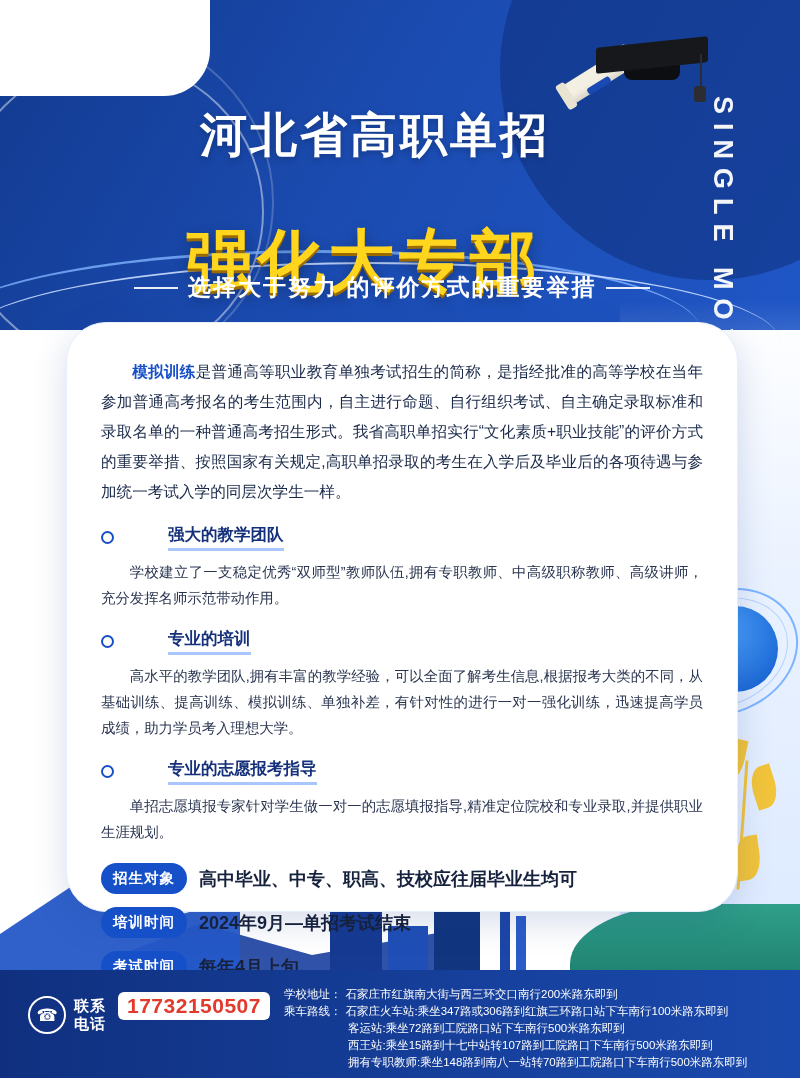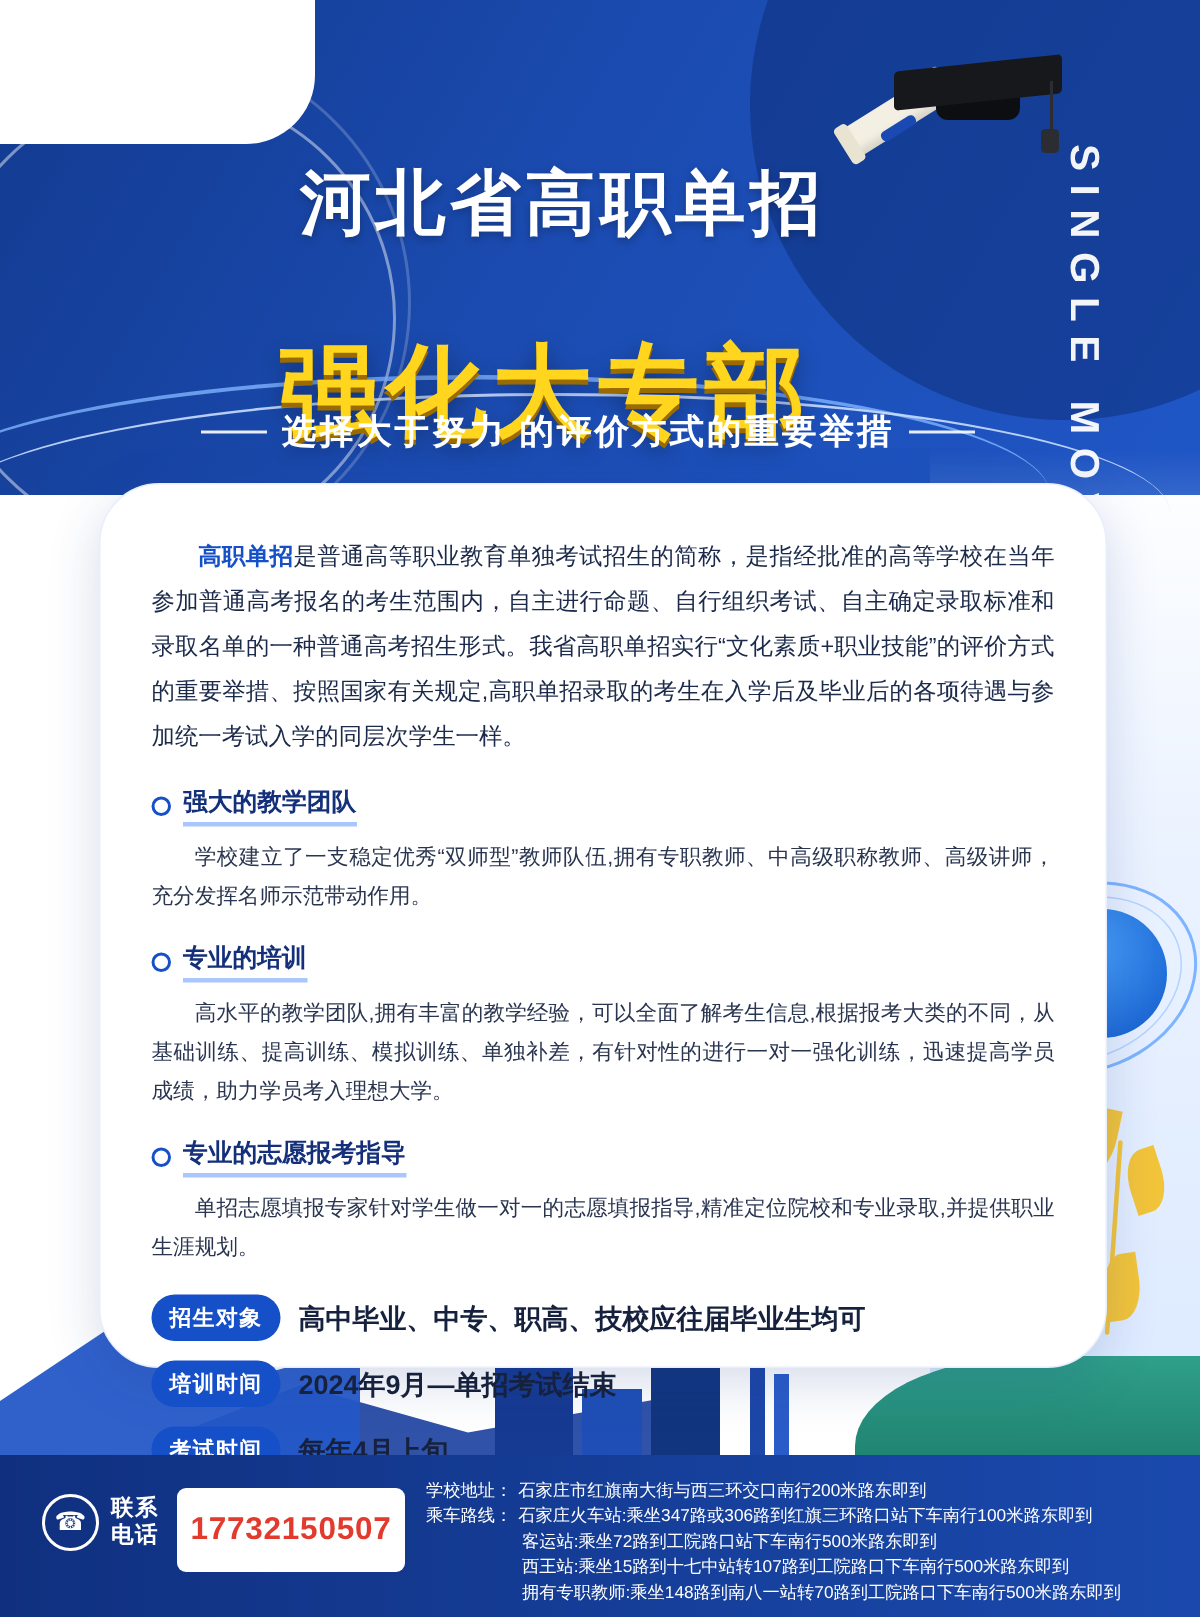--- a/index.html
+++ b/index.html
@@ -95,21 +95,21 @@
     position:absolute;left:28px;top:26px;display:flex;align-items:center;gap:8px;
   }
   .phone-ic{
     width:34px;height:34px;border-radius:50%;border:2px solid #fff;
     display:flex;align-items:center;justify-content:center;font-size:17px;
   }
   .lianxi{
     font-size:15px;line-height:18px;font-weight:bold;letter-spacing:1px;
   }
   .phone-box{
-    position:absolute;left:118px;top:22px;width:152px;height:56px;background:#fff;
+    position:absolute;left:118px;top:22px;width:152px;height:28px;background:#fff;
     border-radius:6px;display:flex;align-items:center;justify-content:center;
   }
   .phone-num{color:#e23b2e;font-size:21px;font-weight:bold;letter-spacing:.5px;}
   .addr{
     position:absolute;left:284px;top:16px;width:500px;font-size:11.5px;line-height:17px;
   }
   .addr .row{display:flex;}
   .addr .k{white-space:nowrap;}
   .addr .v{padding-left:4px;}
 
@@ -188,21 +188,21 @@
   .intro .kw{color:#1650c8;font-weight:bold;}
 
   .sec{margin-top:17px;}
   .sec-head{display:flex;align-items:center;gap:8px;}
   .sec-dot{
     width:13px;height:13px;border-radius:50%;border:2px solid #1650c8;
     box-sizing:border-box;
   }
   .sec-title{
     font-size:16.5px;font-weight:bold;color:#14307a;
-    padding-bottom:2px;border-bottom:3px solid #a9c6ff;
+    padding-bottom:2px;border-bottom:3px solid #a9c6ff;margin-left:46px;
   }
   .sec-body{
     margin-top:8px;font-size:14.4px;line-height:26px;color:#2a3550;
     text-align:justify;text-indent:2em;
   }
 
   .facts{margin-top:18px;}
   .fact{display:flex;align-items:center;gap:12px;margin-bottom:13px;}
   .fact-tag{
     background:#1650c8;color:#fff;font-size:14.5px;font-weight:bold;
@@ -265,21 +265,21 @@
   <div class="book-b" style="left:330px;width:52px;height:74px;"></div>
   <div class="book-b" style="left:388px;width:40px;height:56px;background:#1f4fb6;"></div>
   <div class="book-b" style="left:434px;width:46px;height:90px;background:#12357f;"></div>
   <div class="pencil" style="left:500px;height:86px;background:#1c46a8;"></div>
   <div class="pencil" style="left:516px;height:62px;background:#2a5cc8;"></div>
 
   <div class="card">
     <div class="card-inner">
 
       <div class="intro">
-        <span class="kw">高职单招</span><span>是普通高等职业教育单独考试招生的简称，是指经批准的高等学校在当年参加普通高考报名的考生范围内，自主进行命题、自行组织考试、自主确定录取标准和录取名单的一种普通高考招生形式。我省高职单招实行“文化素质+职业技能”的评价方式的重要举措、按照国家有关规定,高职单招录取的考生在入学后及毕业后的各项待遇与参加统一考试入学的同层次学生一样。</span>
+        <span class="kw">模拟训练</span><span>是普通高等职业教育单独考试招生的简称，是指经批准的高等学校在当年参加普通高考报名的考生范围内，自主进行命题、自行组织考试、自主确定录取标准和录取名单的一种普通高考招生形式。我省高职单招实行“文化素质+职业技能”的评价方式的重要举措、按照国家有关规定,高职单招录取的考生在入学后及毕业后的各项待遇与参加统一考试入学的同层次学生一样。</span>
       </div>
 
       <div class="sec">
         <div class="sec-head">
           <span class="sec-dot"></span>
           <span class="sec-title">强大的教学团队</span>
         </div>
         <div class="sec-body">学校建立了一支稳定优秀“双师型”教师队伍,拥有专职教师、中高级职称教师、高级讲师，充分发挥名师示范带动作用。</div>
       </div>
 

